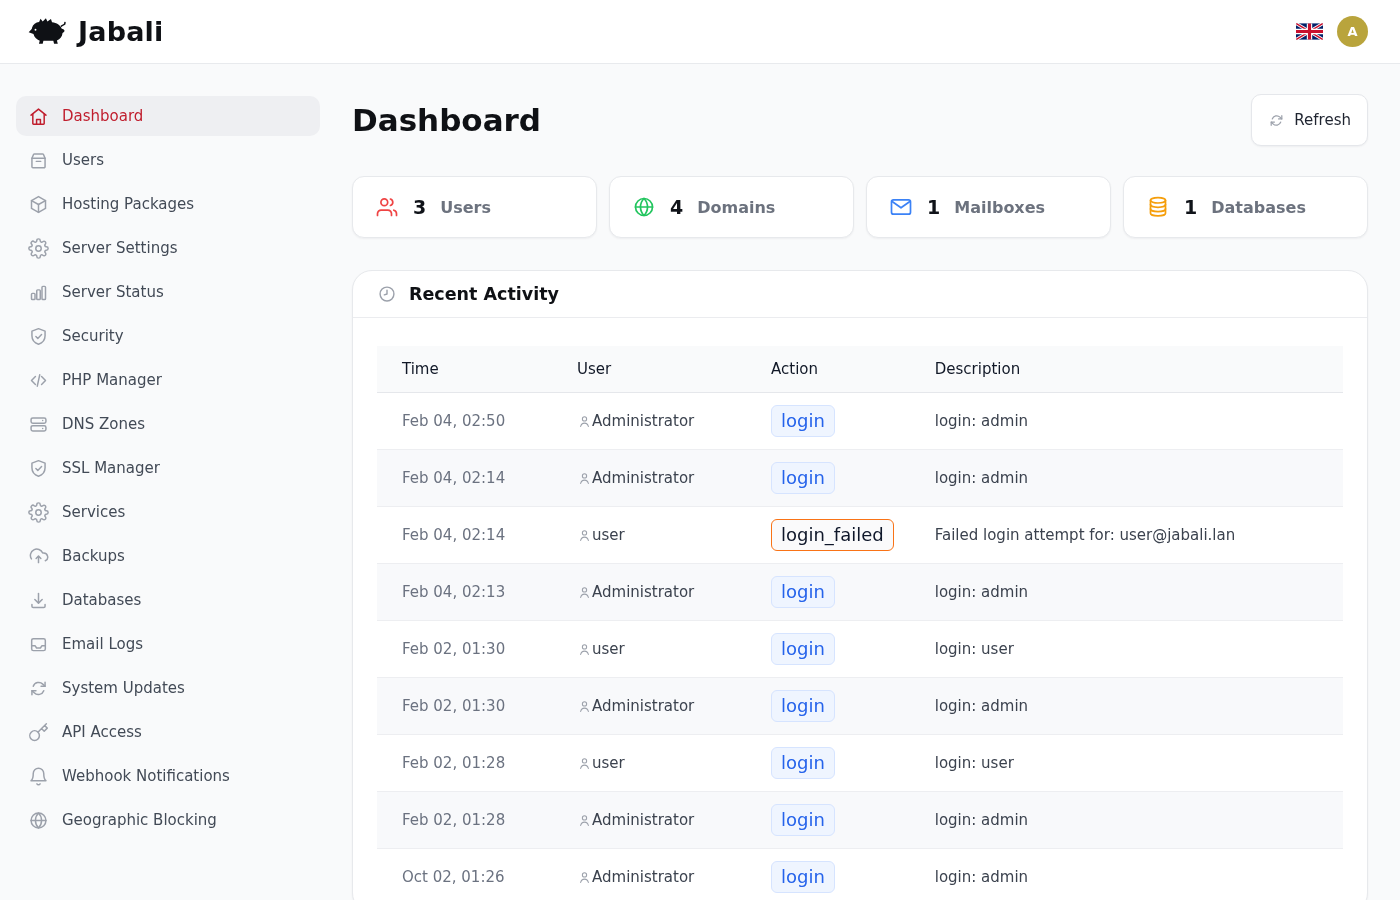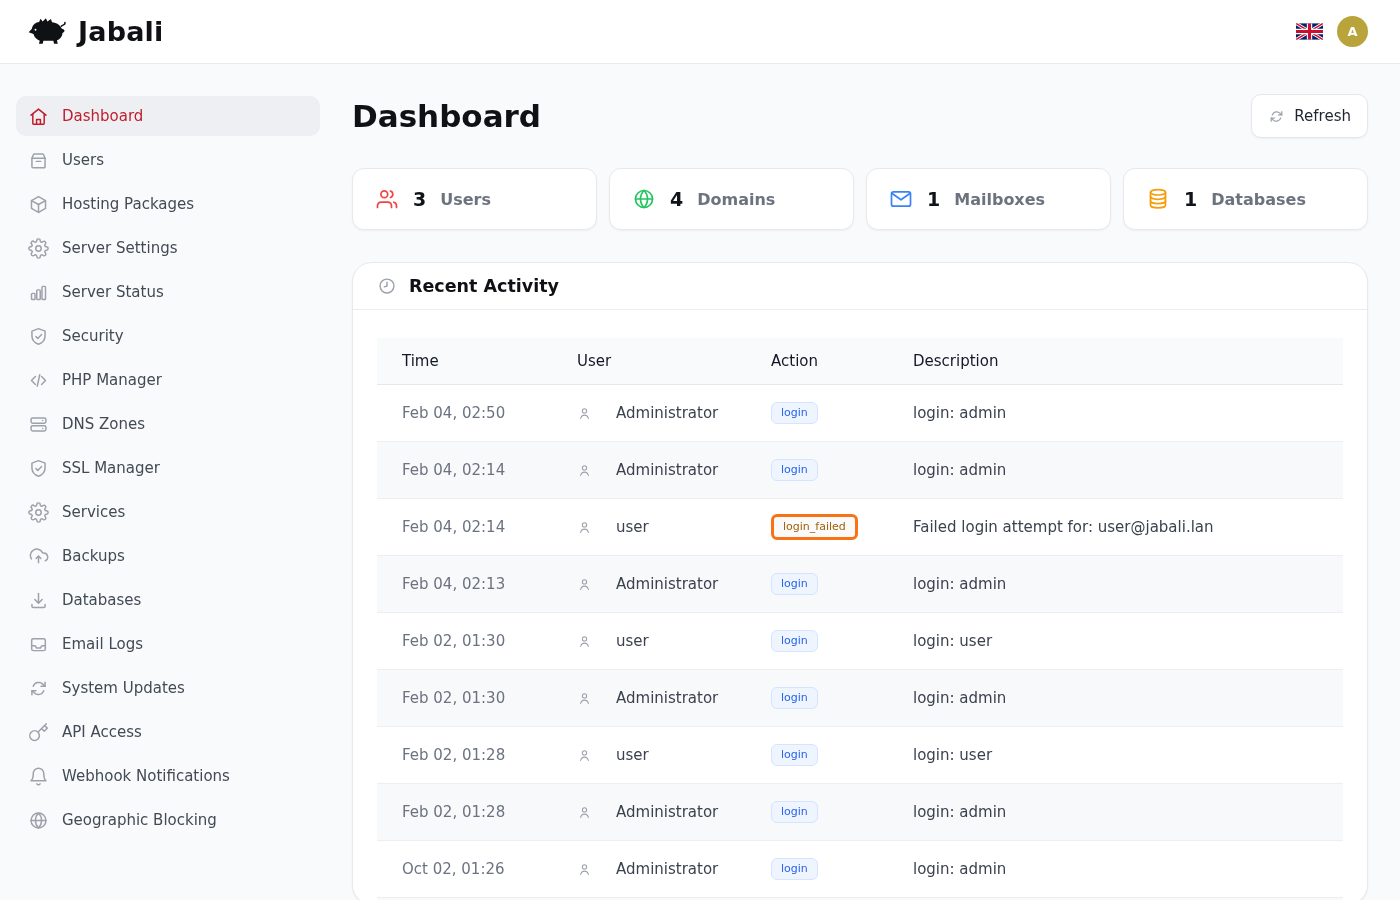--- a/index.html
+++ b/index.html
@@ -35,21 +35,21 @@
   .side-ico { width: 21px; height: 21px; color: #9CA1AB; display: flex; flex: 0 0 21px; }
   .side-ico svg { width: 21px; height: 21px; }
   .side-item.active { background: #EEEFF2; font-weight: 500; }
   .side-item.active, .side-item.active .side-ico { color: var(--accent); }
   
   .main { flex: 1; min-width: 0; padding: 30px 32px 0 16px; }
   .page-head { display: flex; align-items: center; justify-content: space-between; }
   h1.page-title { font-size: 31px; font-weight: 800; color: #0F1115; }
   .refresh-btn {
     display: flex; align-items: center; gap: 9px; background: #fff; cursor: pointer;
-    border: 1px solid #E5E7EB; border-radius: 10px; height: 44px; padding: 0 16px;
+    border: 1px solid #E5E7EB; border-radius: 10px; height: 52px; padding: 0 16px;
     font-size: 15px; color: #1F2430; font-family: inherit;
     box-shadow: 0 1px 2px rgba(16,24,40,.05);
   }
   .refresh-btn svg { width: 17px; height: 17px; color: #9CA1AB; }
   
   .stats { display: flex; gap: 12px; margin-top: 30px; }
   .stat-card {
     flex: 1; display: flex; align-items: center; gap: 14px; background: #fff;
     border: 1px solid #E7E9EC; border-radius: 12px; height: 62px; padding: 0 22px;
     box-shadow: 0 1px 2px rgba(16,24,40,.05); cursor: pointer;
@@ -71,29 +71,29 @@
   .activity-head h2 { font-size: 17.5px; font-weight: 700; color: #0F1115; }
   .activity-body { padding: 28px 24px 0; }
   table { width: 100%; border-collapse: collapse; font-size: 15px; }
   thead th {
     background: #F9FAFB; text-align: left; font-weight: 400; color: #111827;
     padding: 14px 16px 14px 25px; border-bottom: 1px solid #E5E7EB;
   }
   tbody td { padding: 0 16px 0 25px; height: 57px; border-bottom: 1px solid #EDEEF1; color: #3B424E; }
   tbody tr:nth-child(even) { background: #F8F9FB; }
   td.cell-time { color: #6B7280; }
-  .user-cell { display: flex; align-items: center; gap: 24px; }
+  .user-cell { display: flex; align-items: center; gap: 0; }
   .person { display: flex; color: #9CA1AB; }
   .person svg { width: 15px; height: 15px; }
   .badge {
     display: inline-block; padding: 3px 9px; border-radius: 6px;
-    font-size: 11px; line-height: 1.35;
+    font-size: 18px; line-height: 1.35;
   }
   .badge-info { color: var(--badge-blue); background: #EFF5FF; border: 1px solid #D6E4FF; }
-  .badge-neutral { color: #a16207; background: #FAFAFB; border: 3px solid #f97316; }
+  .badge-neutral { color: #0f172a; background: #FAFAFB; border: 1px solid #f97316; }
   tr.partial td { height: 6px; border-bottom: none; padding: 0; }
 </style>
 </head>
 <body>
 
 <header class="topbar">
   <div class="brand">
     <svg viewBox="0 0 64 44" width="46" height="33">
       <path fill="#0F1115" d="M11 17c1.5-5 5.5-8 10-8.3L23 4.2l3 4 4.5-4.6 2 4.6 5-3.6 1.5 4.6c6.5.6 11.5 4 13.5 8.8 2.3.1 3.8 1.4 3.8 3 0 1.4-1.1 2.6-2.7 3-.3 4.8-3.2 8.6-7.8 10.6l1.2 4.4h-5.2l-1-4H27l-1 4h-5.2l1.1-4.2c-4.5-1.7-7.7-5-8.7-9.3l-6.7-2.3L11 18z"></path>
       <circle cx="16" cy="19.5" r="1.3" fill="#fff"></circle>

